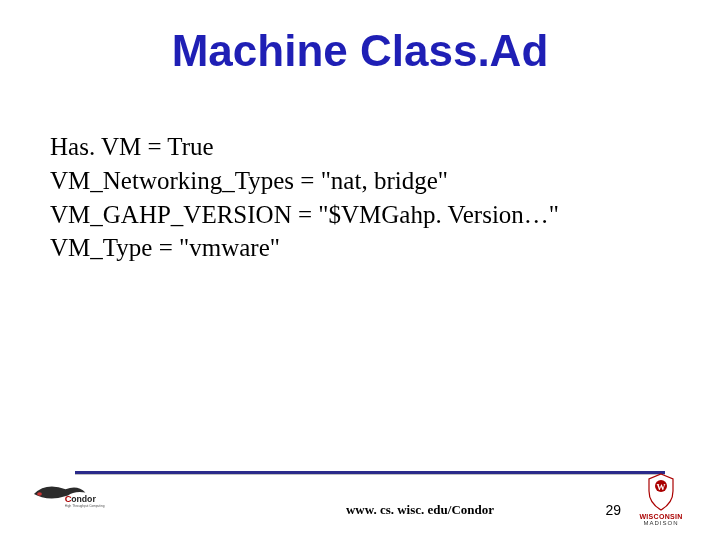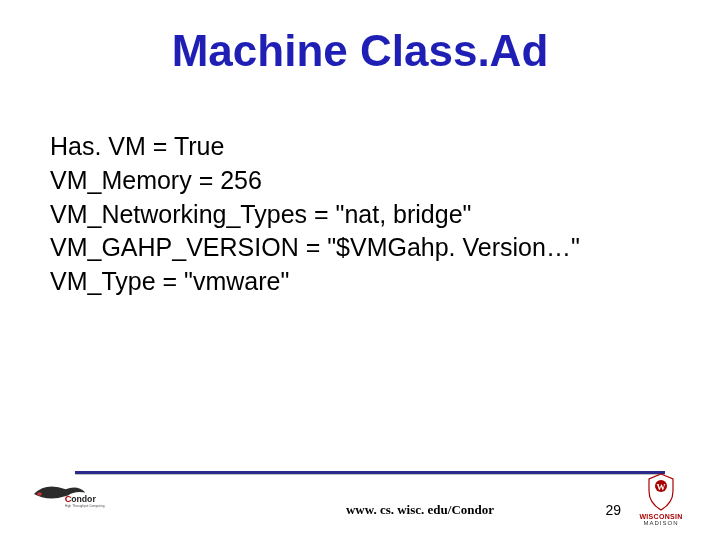--- a/index.html
+++ b/index.html
@@ -27,21 +27,21 @@
     text-align: center;
     padding-top: 26px;
   }
   .body {
     position: absolute;
     left: 50px;
     top: 130px;
     font-size: 25px;
     line-height: 1.35;
     color: #000;
-    font-family: Liberation Sans, sans-serif;
+    font-family: Liberation Serif, serif;
   }
   .footer-rule {
     position: absolute;
     left: 75px;
     right: 55px;
     bottom: 66px;
     height: 0;
     border-top: 3px solid #2a2a8a;
     box-shadow: 0 1px 0 rgba(0,0,0,0.25);
   }
@@ -101,21 +101,20 @@
 </style>
 </head>
 <body>
 
 <div class="slide">
 
   <div class="title">Machine Class.Ad</div>
 
   <div class="body">
     <div>Has. VM = True</div>
-    <div>VM_Memory = 256</div>
     <div>VM_Networking_Types = "nat, bridge"</div>
     <div>VM_GAHP_VERSION = "$VMGahp. Version…"</div>
     <div>VM_Type = "vmware"</div>
   </div>
 
   <div class="footer-rule"></div>
 
   <div class="condor-logo">
     <svg viewBox="0 0 120 40" width="95" height="32">
       <path d="M5 20 Q 20 5 45 14 Q 60 8 70 18 Q 55 16 48 22 Q 30 28 15 24 Q 8 22 5 20 Z" fill="#2b2b2b"></path>

